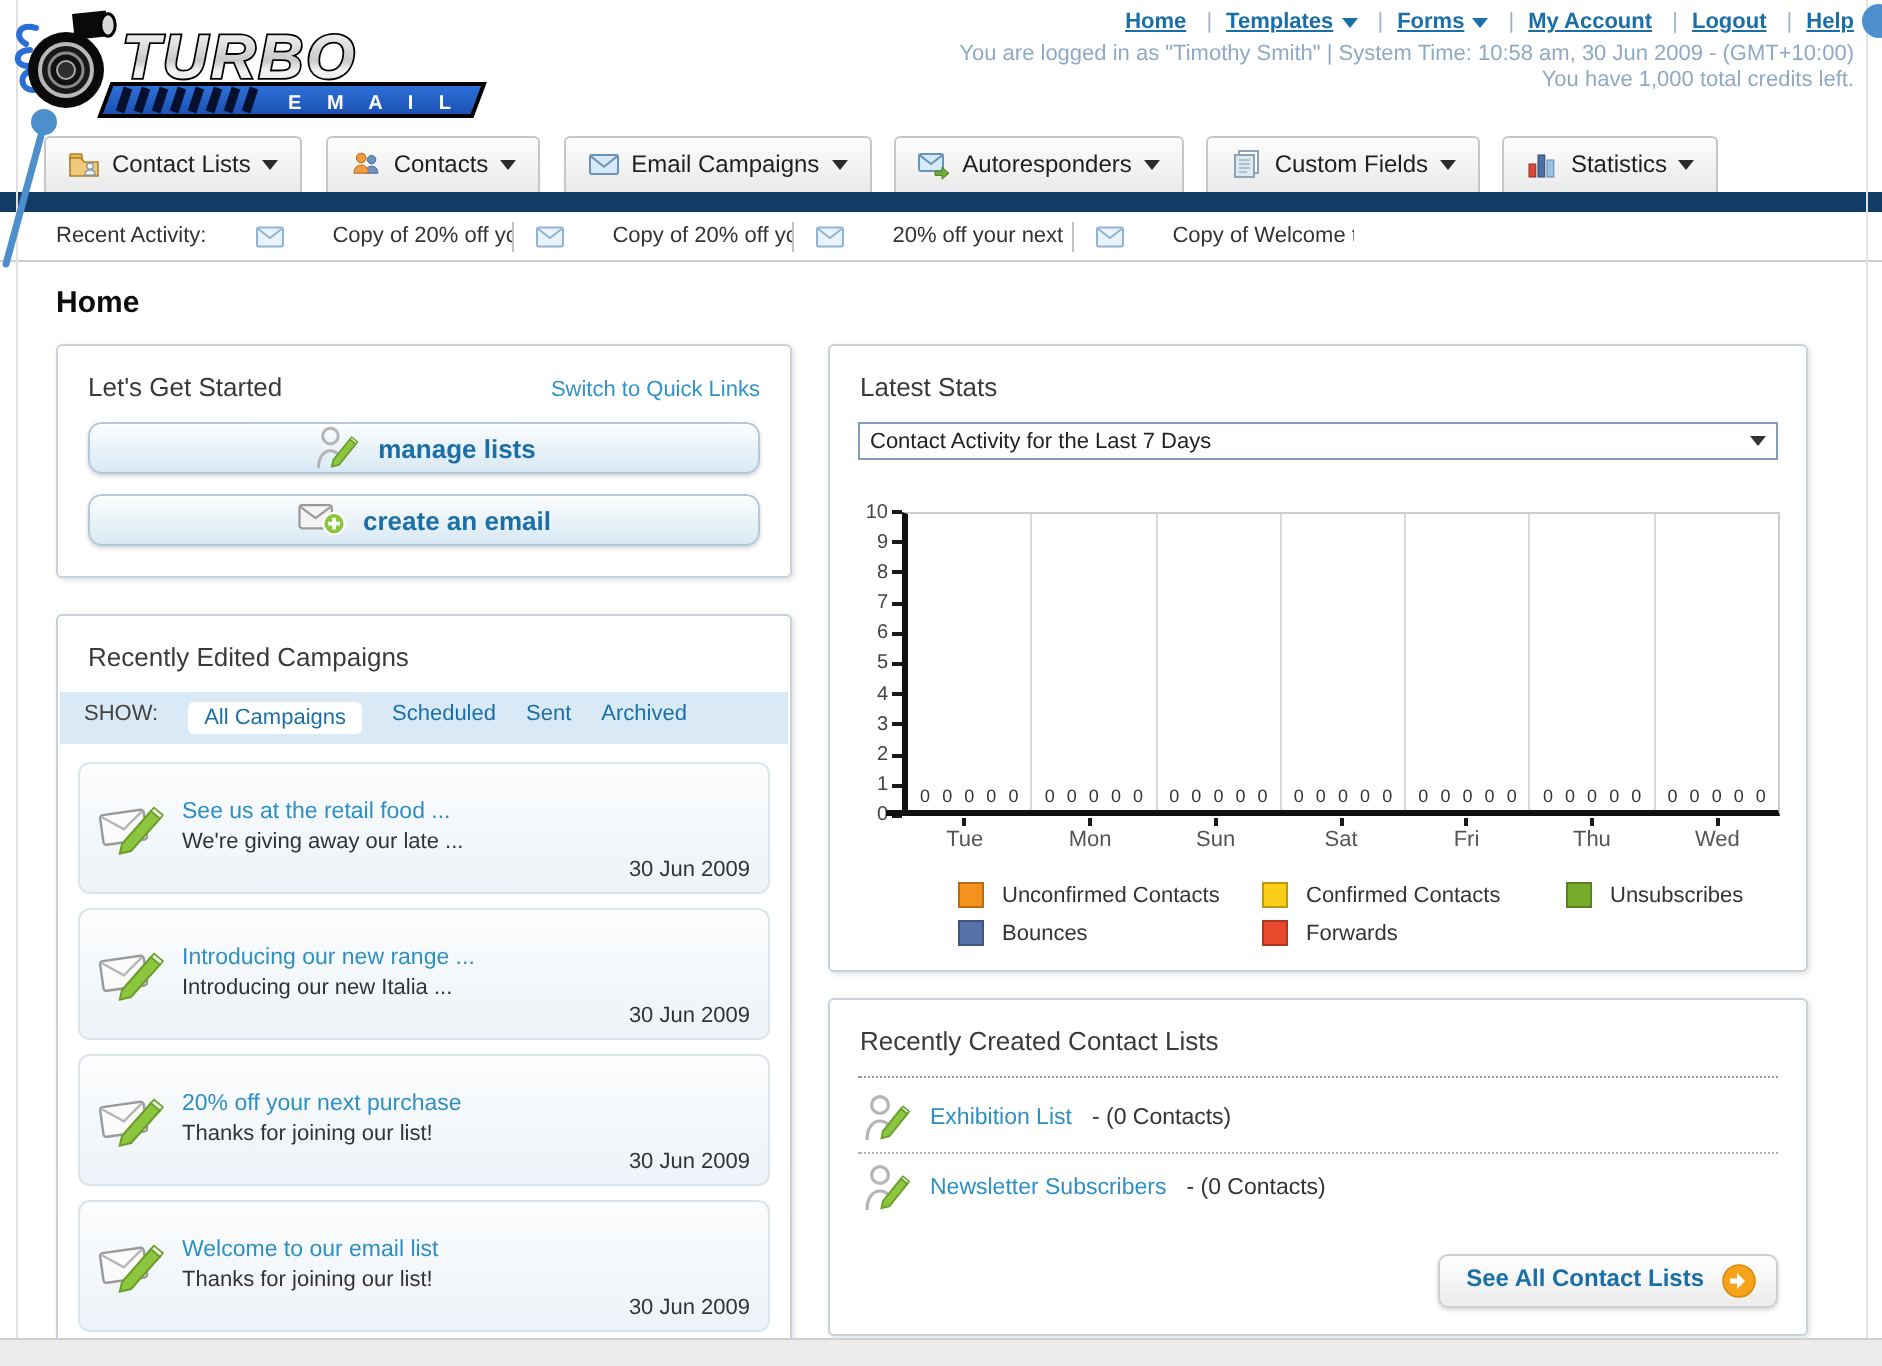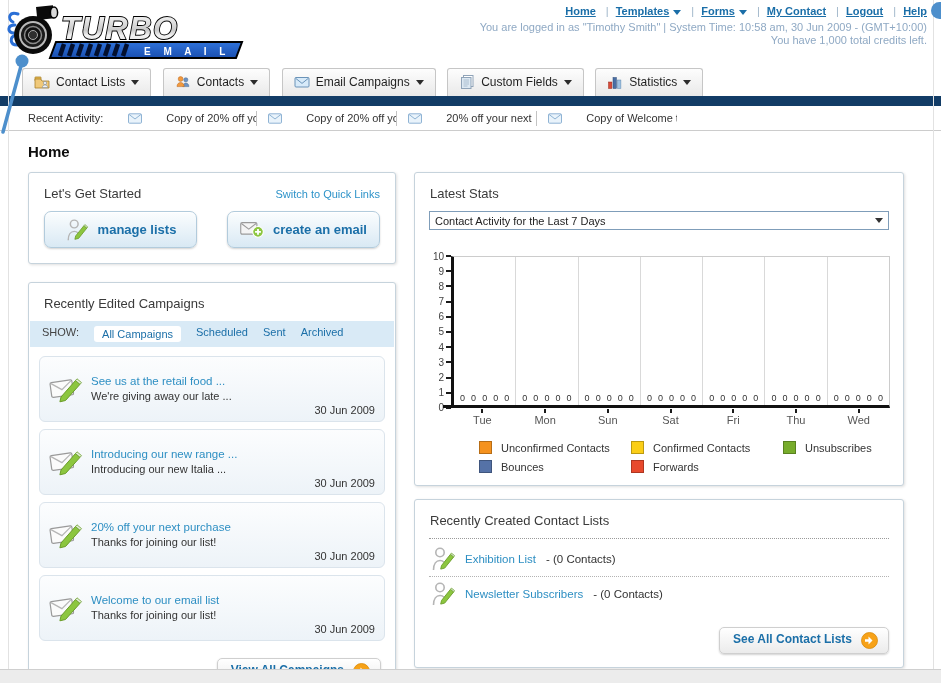--- a/index.html
+++ b/index.html
@@ -56,21 +56,21 @@
   .cols { display:flex; align-items:flex-start; gap:18px; }
   .colL { width:368px; flex:none; }
   .colR { width:490px; flex:none; }
   .panel { background:#fff; border:1px solid #c6d3dc; border-radius:3px;
     box-shadow:1px 1px 3px rgba(0,0,0,.13); }
 
   
   .p-head { display:flex; justify-content:space-between; align-items:baseline; padding:13px 15px 10px; }
   .p-title { font-size:13px; color:#3a3a3a; }
   .switch-link { font-size:11px; color:#2e93c9; cursor:pointer; }
-  .gs-buttons { display:flex; gap:30px; padding:0 15px 15px; }
+  .gs-buttons { display:flex; gap:10px; padding:0 15px 15px;flex-direction:column; }
   .gs-btn { flex:1; height:37px; display:flex; align-items:center; justify-content:center; gap:9px;
     background:linear-gradient(#fbfdfe,#d9e9f4); border:1px solid #b2cbdc; border-radius:7px;
     box-shadow:0 1px 2px rgba(0,0,0,.18), inset 0 1px 0 #fff;
     font-size:13px; font-weight:bold; color:#1b6fa8; cursor:pointer; }
   .gs-btn .micon svg { width:24px; height:24px; display:block; }
 
   
   .camp-panel { margin-top:18px; }
   .showbar { margin:0 1px; background:#d9eaf6; padding:5px 12px; display:flex; align-items:flex-start;
     gap:15px; font-size:11px; }
@@ -183,21 +183,21 @@
     </div>
 
     <div class="toplinks">
       
         <span class="tl"><a><span>Home</span></a></span>
       
         <span class="tl"><a><span>Templates</span></a><i class="dd show"></i></span>
       
         <span class="tl"><a><span>Forms</span></a><i class="dd show"></i></span>
       
-        <span class="tl"><a><span>My Contact</span></a></span>
+        <span class="tl"><a><span>My Account</span></a></span>
       
         <span class="tl"><a><span>Logout</span></a></span>
       
         <span class="tl"><a><span>Help</span></a></span>
       
     </div>
     <div class="logininfo">
       <div>You are logged in as "Timothy Smith" | System Time: 10:58 am, 30 Jun 2009 - (GMT+10:00)</div>
       <div>You have 1,000 total credits left.</div>
     </div>
@@ -241,20 +241,31 @@
         <span class="micon">
           <svg viewBox="0 0 16 16">
             <rect x="1" y="3.5" width="14" height="9.5" rx="1" fill="#d7eaf9" stroke="#6a93b8"></rect>
             <path d="M1.5 4.2L8 9.4l6.5-5.2" fill="none" stroke="#6a93b8"></path>
           </svg>
         </span>
         <span>Email Campaigns</span>
         <i class="caret"></i>
       </div>
     
+      <div class="tab">
+        <span class="micon">
+          <svg viewBox="0 0 16 16">
+            <rect x="0.5" y="3" width="12" height="8.5" rx="1" fill="#d7eaf9" stroke="#6a93b8"></rect>
+            <path d="M1 3.7L6.5 8l5.5-4.3" fill="none" stroke="#6a93b8"></path>
+            <path d="M8.5 11.5h3.5V9.6l3.5 3-3.5 3v-1.9H8.5z" fill="#6fae3a" stroke="#4d7d22" stroke-width="0.5"></path>
+          </svg>
+        </span>
+        <span>Autoresponders</span>
+        <i class="caret"></i>
+      </div>
     
       <div class="tab">
         <span class="micon">
           <svg viewBox="0 0 16 16">
             <rect x="4.5" y="1.5" width="9.5" height="11" fill="#ffffff" stroke="#8fa3b8"></rect>
             <rect x="2.5" y="3.5" width="9.5" height="11" fill="#dce8f2" stroke="#8fa3b8"></rect>
             <path d="M4.5 6h5.5M4.5 8h5.5M4.5 10h5.5M4.5 12h4" stroke="#9fb4c8" stroke-width="0.8"></path>
           </svg>
         </span>
         <span>Custom Fields</span>

